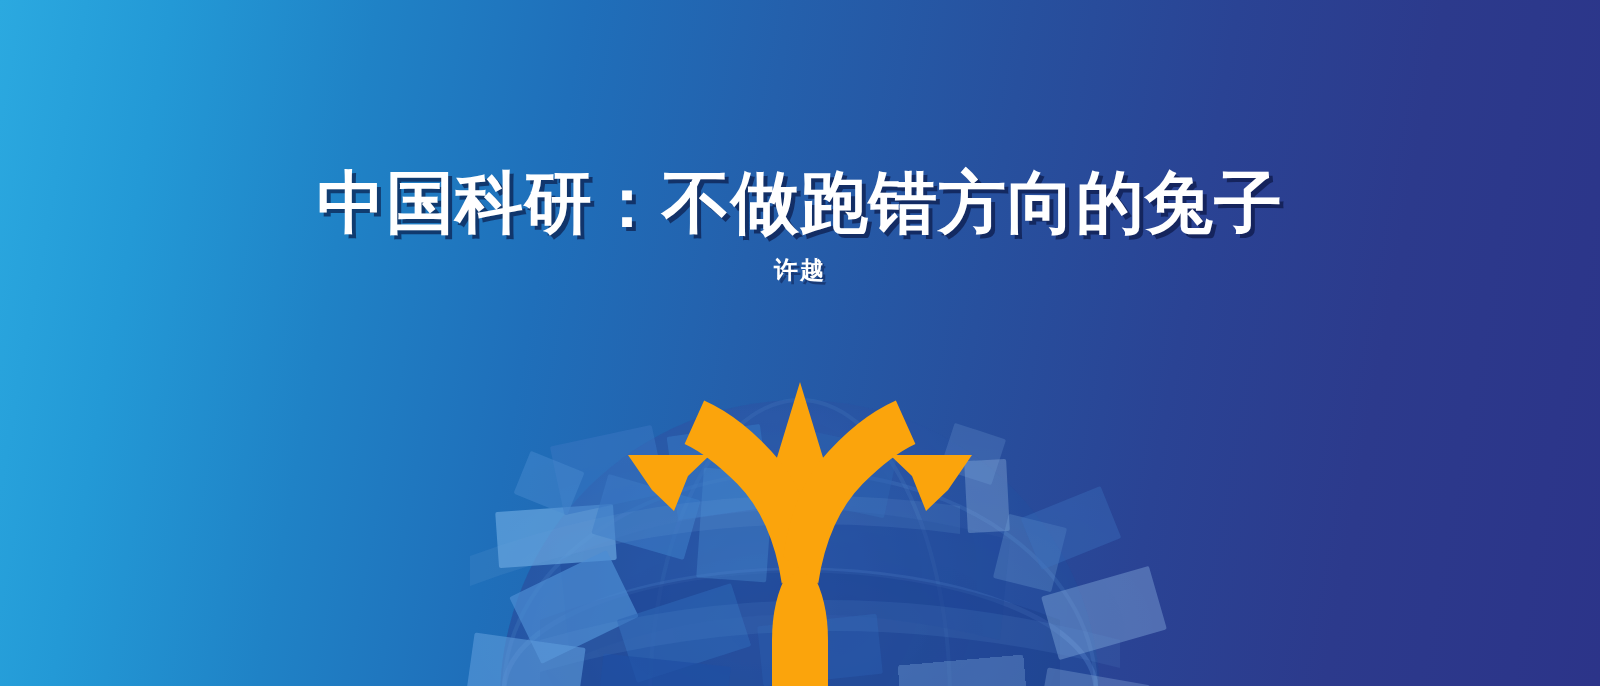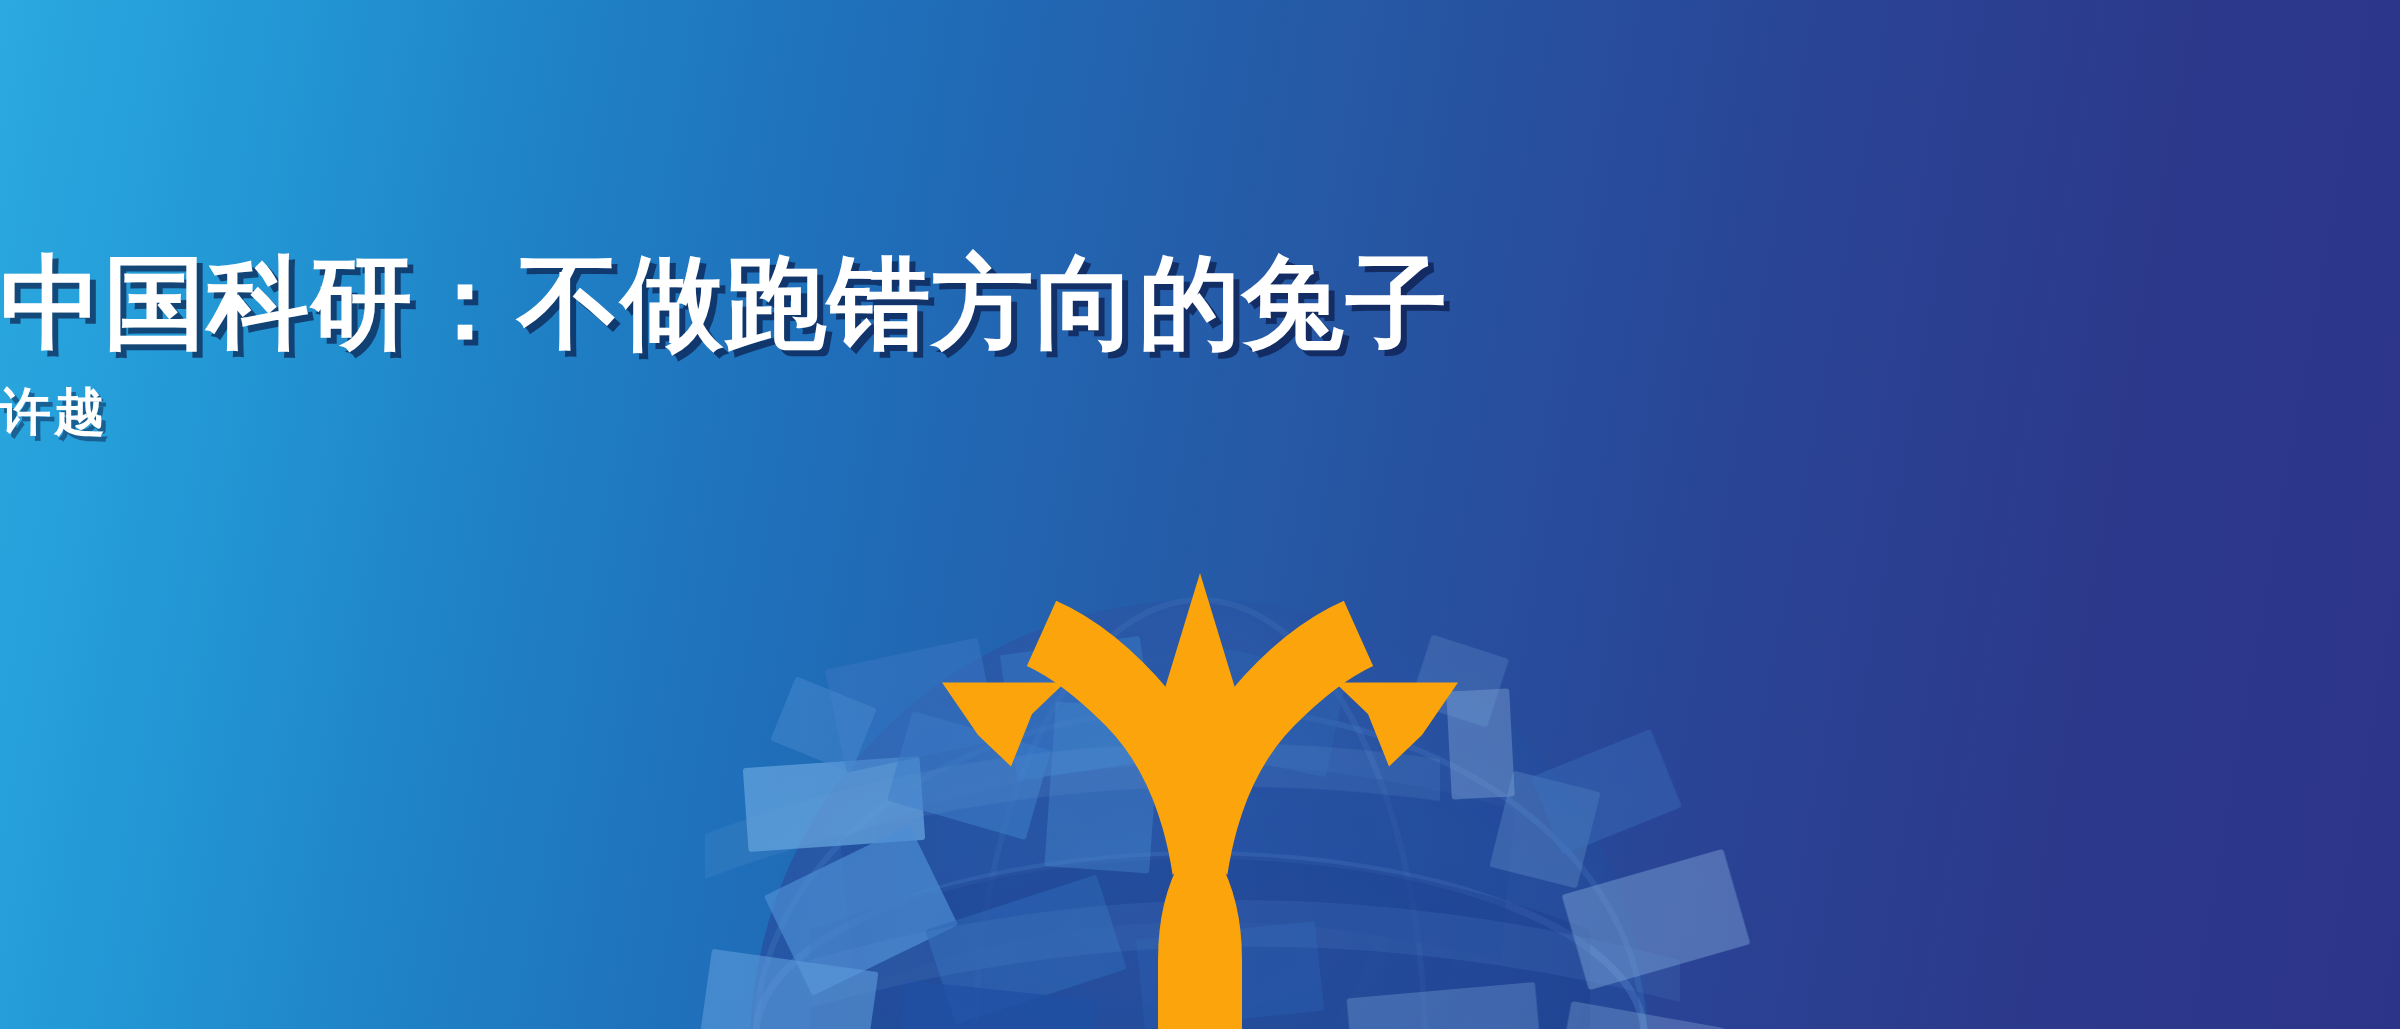--- a/index.html
+++ b/index.html
@@ -35,36 +35,37 @@
     height: 686px;
     pointer-events: none;
   }
 
   
   .title-block {
     position: absolute;
     left: 0;
     top: 168px;
     width: 1600px;
+    text-align: center;
     z-index: 6;
   }
   .main-title {
     display: block;
     font-size: 68px;
     line-height: 1.0;
     font-weight: bold;
     color: #ffffff;
     letter-spacing: 1px;
     text-shadow: 4px 4px 0 rgba(8, 18, 60, 0.62);
     white-space: nowrap;
   }
   .subtitle {
     display: block;
     margin-top: 22px;
-    font-size: 34px;
+    font-size: 24px;
     line-height: 1.0;
     font-weight: bold;
     color: #ffffff;
     letter-spacing: 2px;
     text-shadow: 3px 3px 0 rgba(8, 18, 60, 0.45);
     white-space: nowrap;
   }
 </style>
 </head>
 <body>

